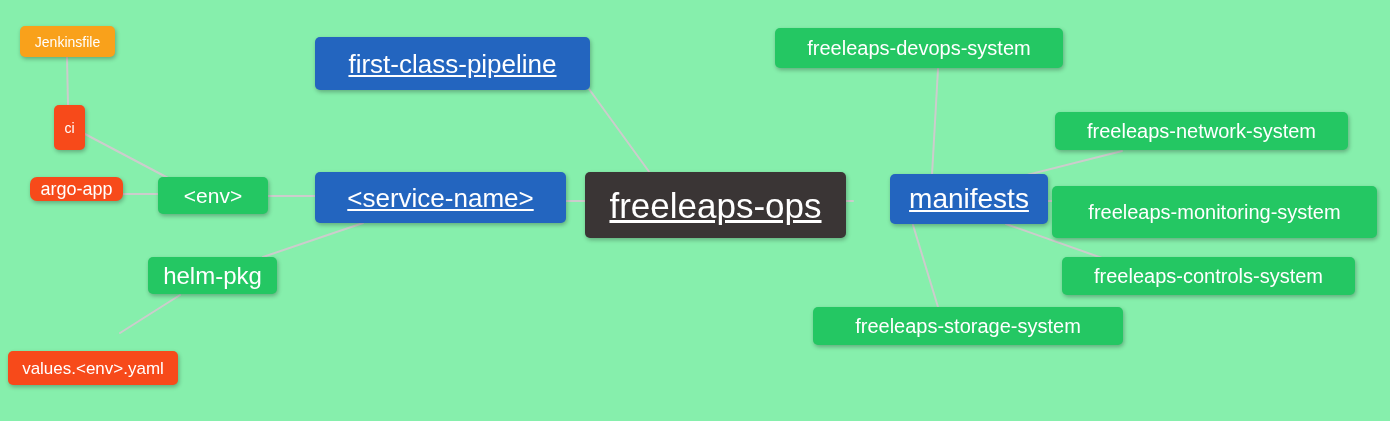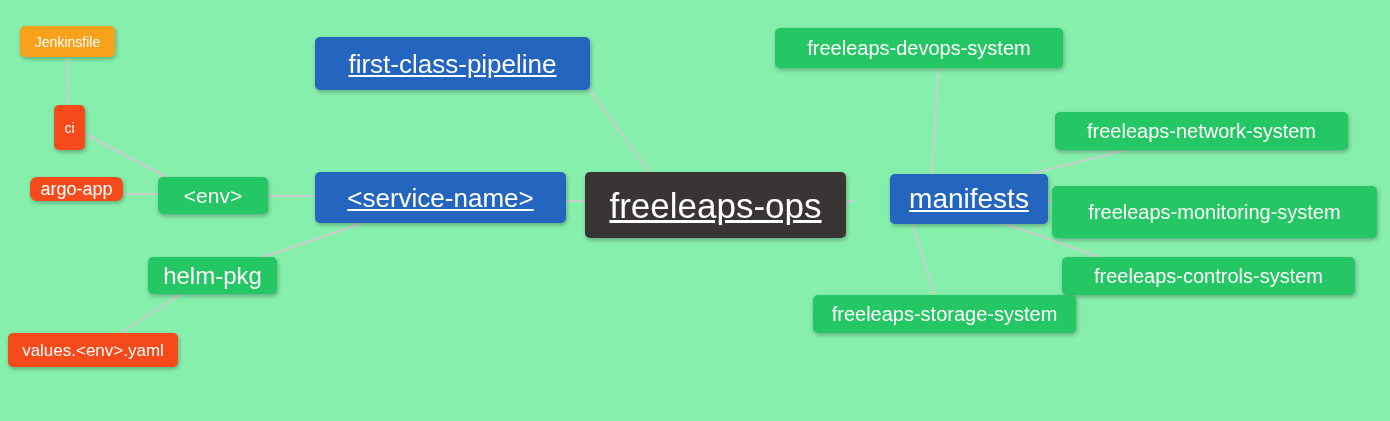--- a/index.html
+++ b/index.html
@@ -72,33 +72,33 @@
   <div class="node orange" style="left:20px;   top:26px;  width:95px;  height:31px; font-size:14px;">Jenkinsfile</div>
 
   <div class="node red" style="left:54px;   top:105px; width:31px;  height:45px; font-size:14px;">ci</div>
 
   <div class="node red" style="left:30px;   top:177px; width:93px;  height:24px; font-size:18px;border-radius:7px;">argo-app</div>
 
   <div class="node green" style="left:158px;  top:177px; width:110px;  height:37px; font-size:21px;">&lt;env&gt;</div>
 
   <div class="node green" style="left:148px;  top:257px; width:129px; height:37px; font-size:24px;">helm-pkg</div>
 
-  <div class="node red" style="left:8px;    top:333px; width:170px; height:34px; font-size:17px;">values.&lt;env&gt;.yaml</div>
+  <div class="node red" style="left:8px;    top:351px; width:170px; height:34px; font-size:17px;">values.&lt;env&gt;.yaml</div>
 
   <div class="node blue" style="left:315px;  top:37px;  width:275px; height:53px; font-size:26px;">first-class-pipeline</div>
 
   <div class="node blue" style="left:315px;  top:172px; width:251px; height:51px; font-size:26px;">&lt;service-name&gt;</div>
 
   <div class="node dark" style="left:585px;  top:172px; width:261px; height:66px; font-size:35px;">freeleaps-ops</div>
 
   <div class="node blue" style="left:852px;  top:174px; width:158px; height:50px; font-size:28px;margin-left:38px;">manifests</div>
 
   <div class="node green" style="left:775px;  top:28px;  width:288px; height:40px; font-size:20px;">freeleaps-devops-system</div>
 
   <div class="node green" style="left:1055px; top:112px; width:293px; height:38px; font-size:20px;">freeleaps-network-system</div>
 
   <div class="node green" style="left:1052px; top:186px; width:325px; height:52px; font-size:20px;">freeleaps-monitoring-system</div>
 
   <div class="node green" style="left:1062px; top:257px; width:293px; height:38px; font-size:20px;">freeleaps-controls-system</div>
 
-  <div class="node green" style="left:813px;  top:295px; width:263px; height:38px; font-size:20px;">freeleaps-storage-system</div>
+  <div class="node green" style="left:813px;  top:307px; width:310px; height:38px; font-size:20px;">freeleaps-storage-system</div>
 
 </div>
 
 </body></html>

